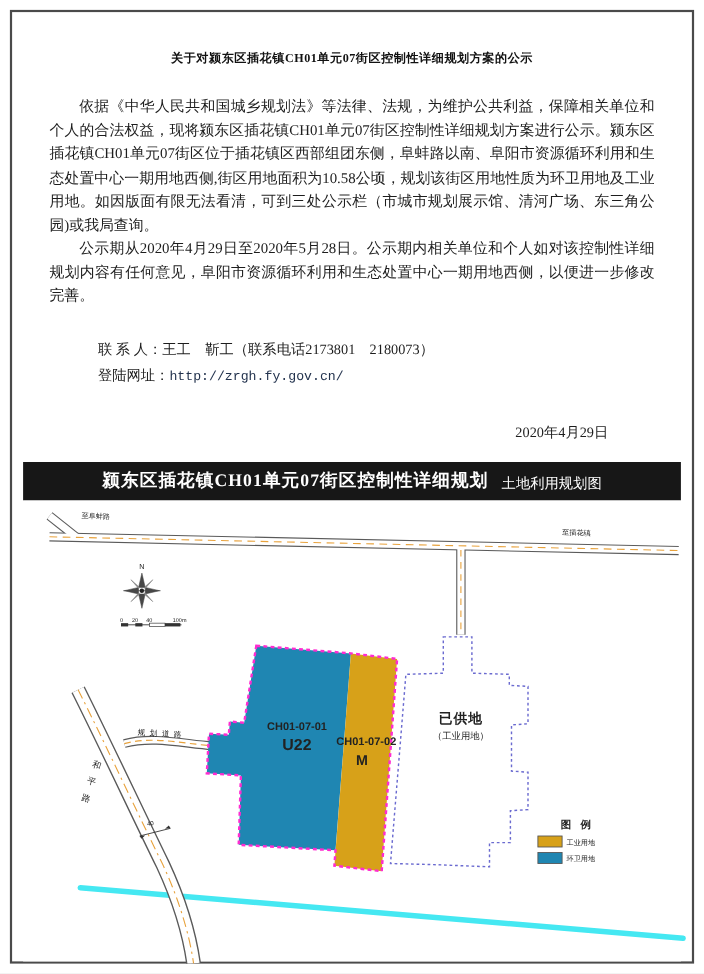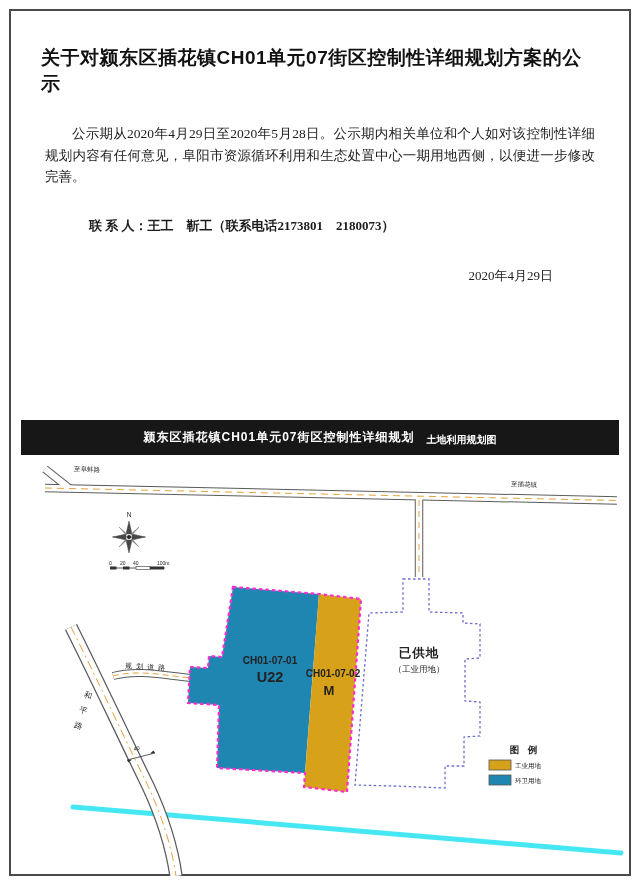--- a/index.html
+++ b/index.html
@@ -1,51 +1,53 @@
 <!DOCTYPE html>
 <html><head>
 <meta charset="utf-8">
 <style>
   html,body{margin:0;padding:0;background:#e9e9e9;}
   .canvas{position:relative;width:640px;height:885px;background:#ffffff;overflow:hidden;
           font-family:"Liberation Serif",serif;color:#222;}
   .page{position:absolute;left:9px;top:9px;right:9px;bottom:9px;border:2px solid #4a4a4a;background:#fff;}
   
   .notice{position:absolute;left:0;top:0;right:0;height:408px;}
-  .notice-title{margin:34px 30px 0 30px;font-family:Liberation Sans, sans-serif;
-                font-weight:bold;font-size:19px;letter-spacing:.5px;color:#111;}
+  .notice-title{margin:34px 30px 0 30px;text-align:center;font-family:Liberation Serif, serif;
+                font-weight:bold;font-size:11px;letter-spacing:.5px;color:#111;}
   .body-text{margin:26px 34px 0 34px;}
   .body-text p{margin:0;font-size:13.5px;line-height:21.5px;text-align:justify;text-indent:2em;color:#1d1d1d;}
-  .contact{margin:26px 0 0 78px;font-size:13px;line-height:23px;color:#1d1d1d;font-weight:bold;}
+  .contact{margin:26px 0 0 78px;font-size:13px;line-height:23px;color:#1d1d1d;}
   .contact .row{white-space:nowrap;}
   .contact .url{font-family:"Liberation Mono",monospace;font-size:12px;color:#22324d;}
   .date-line{margin:30px 76px 0 0;text-align:right;font-size:13px;color:#1d1d1d;}
   
   .map-bar{position:absolute;left:10px;right:10px;top:409px;height:35px;background:#171717;
            display:flex;align-items:center;justify-content:center;gap:12px;
            font-family:"Liberation Sans",sans-serif;color:#fff;}
-  .map-bar .main{font-size:12px;font-weight:bold;letter-spacing:1px;}
-  .map-bar .sub{font-size:10px;font-weight:bold;margin-top:4px;}
+  .map-bar .main{font-size:16px;font-weight:bold;letter-spacing:1px;font-family:Liberation Serif, serif;}
+  .map-bar .sub{font-size:13px;font-weight:normal;margin-top:4px;}
   .map-wrap{position:absolute;left:10px;right:10px;top:444px;bottom:0;background:#fff;text-align:right;}
   svg{font-family:"Liberation Sans",sans-serif;}
   svg text{fill:#222;}
 </style>
 </head>
 <body>
 
 <div class="canvas">
   <div class="page">
 
     <div class="notice">
       <div class="notice-title">关于对颍东区插花镇CH01单元07街区控制性详细规划方案的公示</div>
       <div class="body-text">
+        <p>依据《中华人民共和国城乡规划法》等法律、法规，为维护公共利益，保障相关单位和个人的合法权益，现将颍东区插花镇CH01单元07街区控制性详细规划方案进行公示。颍东区插花镇CH01单元07街区位于插花镇区西部组团东侧，阜蚌路以南、阜阳市资源循环利用和生态处置中心一期用地西侧,街区用地面积为10.58公顷，规划该街区用地性质为环卫用地及工业用地。如因版面有限无法看清，可到三处公示栏（市城市规划展示馆、清河广场、东三角公园)或我局查询。</p>
         <p>公示期从2020年4月29日至2020年5月28日。公示期内相关单位和个人如对该控制性详细规划内容有任何意见，阜阳市资源循环利用和生态处置中心一期用地西侧，以便进一步修改完善。</p>
       </div>
       <div class="contact">
         <div class="row"><span>联 系 人：</span><span>王工　靳工（联系电话2173801　2180073）</span></div>
+        <div class="row"><span>登陆网址：</span><span class="url">http://zrgh.fy.gov.cn/</span></div>
       </div>
       <div class="date-line">2020年4月29日</div>
     </div>
 
     <div class="map-bar">
       <span class="main">颍东区插花镇CH01单元07街区控制性详细规划</span>
       <span class="sub">土地利用规划图</span>
     </div>
 
     <div class="map-wrap">

